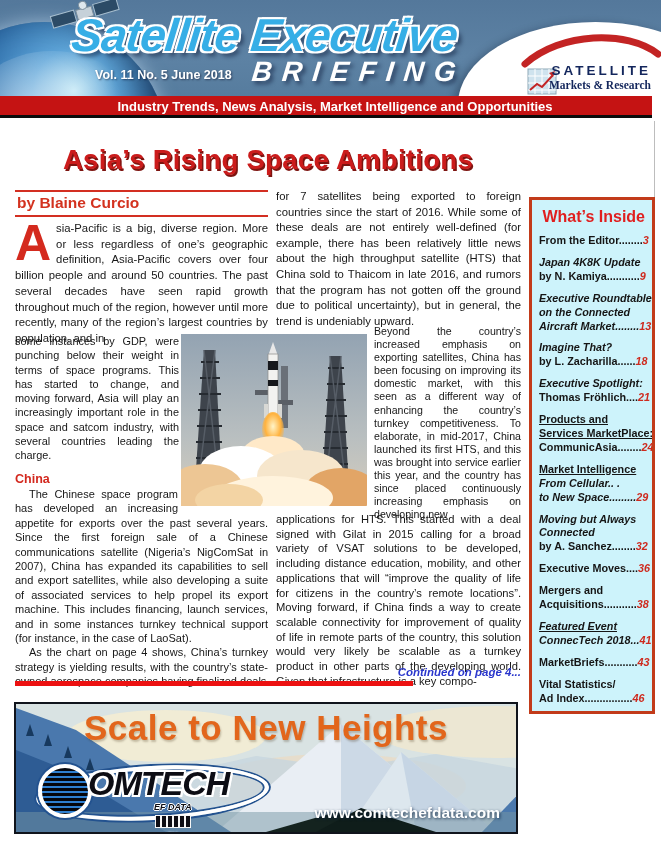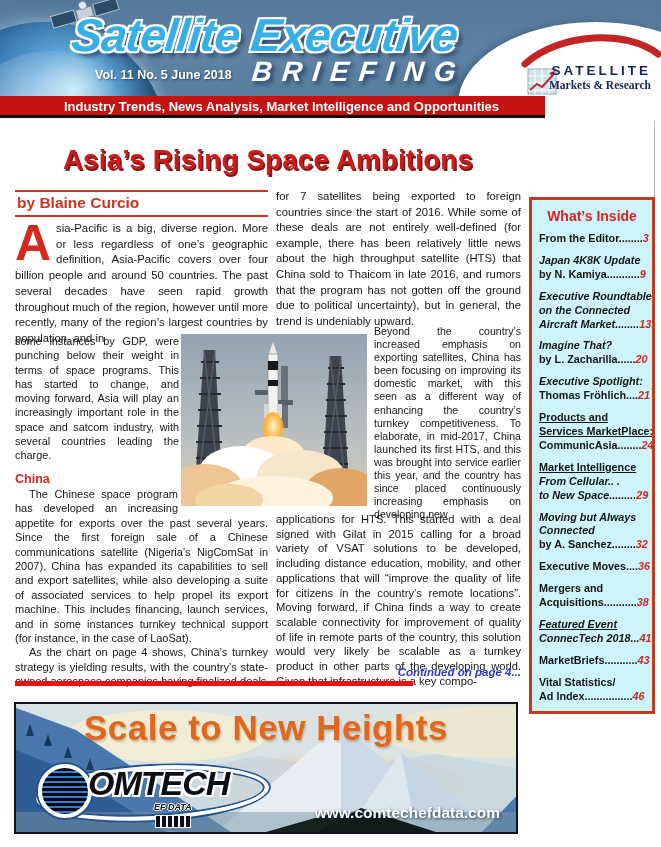--- a/index.html
+++ b/index.html
@@ -24,21 +24,21 @@
       text-shadow:1px 1px 2px rgba(0,0,30,.5);}
   .logo-oval{position:absolute;right:-72px;top:22px;width:275px;height:165px;background:#fff;border-radius:50%;
       box-shadow:-4px 2px 8px rgba(10,20,40,.35);}
   .logo-swoosh{position:absolute;right:0;top:24px;}
   .logo-chart{position:absolute;right:104px;top:68px;}
   .logo-name{position:absolute;right:10px;top:63px;font-size:13.5px;font-weight:700;letter-spacing:3px;
       color:#13265c;margin-left:40px;}
   .logo-tag{position:absolute;right:10px;top:79px;font-size:11.5px;font-weight:600;color:#13265c;
       font-family:"Liberation Serif",serif;}
   
-  .banner{position:absolute;left:0;top:96px;width:545px;height:22px;background:#c51313;
+  .banner{position:absolute;left:0;top:96px;width:652px;height:22px;background:#c51313;
       border-bottom:3px solid #0b0b0b;color:#fff;font-size:13px;font-weight:700;
       line-height:22px;text-align:center;padding-left:18px;box-sizing:border-box;}
   
   .art-title{position:absolute;left:8px;top:144px;width:520px;text-align:center;font-size:27.5px;
       font-weight:800;color:#cb1c1c;letter-spacing:.3px;text-shadow:1.5px 1.5px 0 #7d1410;}
   .byline-box{position:absolute;left:15px;top:190px;width:253px;}
   .byline-rule{height:2px;background:#d32f22;}
   .byline-text{font-size:15.5px;font-weight:600;color:#d3321f;padding:2px 0 3px 2px;}
   .col{position:absolute;text-align:justify;color:#171717;}
   .colL1{left:15px;top:221px;width:253px;font-size:11.3px;line-height:15.7px;}
@@ -52,21 +52,21 @@
   .colM2{left:374px;top:325px;width:147px;font-size:10.6px;line-height:13.1px;}
   .colM3{left:276px;top:512px;width:245px;font-size:11.2px;line-height:14.7px;}
   .continued{position:absolute;left:276px;top:666px;width:245px;text-align:right;font-size:11.5px;
       font-weight:700;font-style:italic;color:#2a36cc;}
   .photo{position:absolute;left:181px;top:334px;width:186px;height:172px;}
   .redrule{position:absolute;left:15px;top:681px;width:398px;height:5px;background:#ec1111;}
   .pageline{position:absolute;left:654px;top:121px;width:1px;height:566px;background:#bdbdbd;}
   
   .sidebar{position:absolute;left:529px;top:197px;width:126px;height:517px;box-sizing:border-box;
       background:#cdf3fb;border:3px solid #c23b1a;padding:8px 7px 4px 7px;overflow:hidden;}
-  .sb-title{font-size:14px;font-weight:800;color:#e01f1f;text-align:center;margin-bottom:8px;}
+  .sb-title{font-size:16px;font-weight:800;color:#e01f1f;text-align:right;margin-bottom:8px;}
   .toc-item{margin-bottom:8px;}
   .toc-line{font-size:10.8px;font-weight:700;line-height:13.9px;color:#151515;white-space:nowrap;}
   .toc-line.em{font-style:italic;}
   .toc-line.u span.t{text-decoration:underline;}
   .toc-line .pg{color:#ce2a1e;font-style:italic;}
   
   .ad{position:absolute;left:14px;top:702px;width:504px;height:132px;box-sizing:border-box;
       border:2px solid #10141c;background:#d8e4e8;overflow:hidden;padding-left:14px;}
   .ad-headline{position:absolute;left:0;top:4px;width:100%;text-align:center;font-size:35px;
       font-weight:800;color:#e2661c;letter-spacing:.5px;text-shadow:1px 2px 2px rgba(60,40,10,.25);}
@@ -207,21 +207,21 @@
           <div class="toc-line em"><span class="t">Japan 4K8K Update</span></div>
           <div class="toc-line"><span class="t">by N. Kamiya...........</span><span class="pg">9</span></div>
         </div>
         <div class="toc-item">
           <div class="toc-line em"><span class="t">Executive Roundtable</span></div>
           <div class="toc-line em"><span class="t">on the Connected</span></div>
           <div class="toc-line em"><span class="t">Aircraft Market........</span><span class="pg">13</span></div>
         </div>
         <div class="toc-item">
           <div class="toc-line em"><span class="t">Imagine That?</span></div>
-          <div class="toc-line"><span class="t">by L. Zacharilla......</span><span class="pg">20</span></div>
+          <div class="toc-line"><span class="t">by L. Zacharilla......</span><span class="pg">18</span></div>
         </div>
         <div class="toc-item">
           <div class="toc-line em"><span class="t">Executive Spotlight:</span></div>
           <div class="toc-line"><span class="t">Thomas Fröhlich....</span><span class="pg">21</span></div>
         </div>
         <div class="toc-item">
           <div class="toc-line u"><span class="t">Products and</span></div>
           <div class="toc-line u"><span class="t">Services MarketPlace:</span></div>
           <div class="toc-line"><span class="t">CommunicAsia........</span><span class="pg">24</span></div>
         </div>

